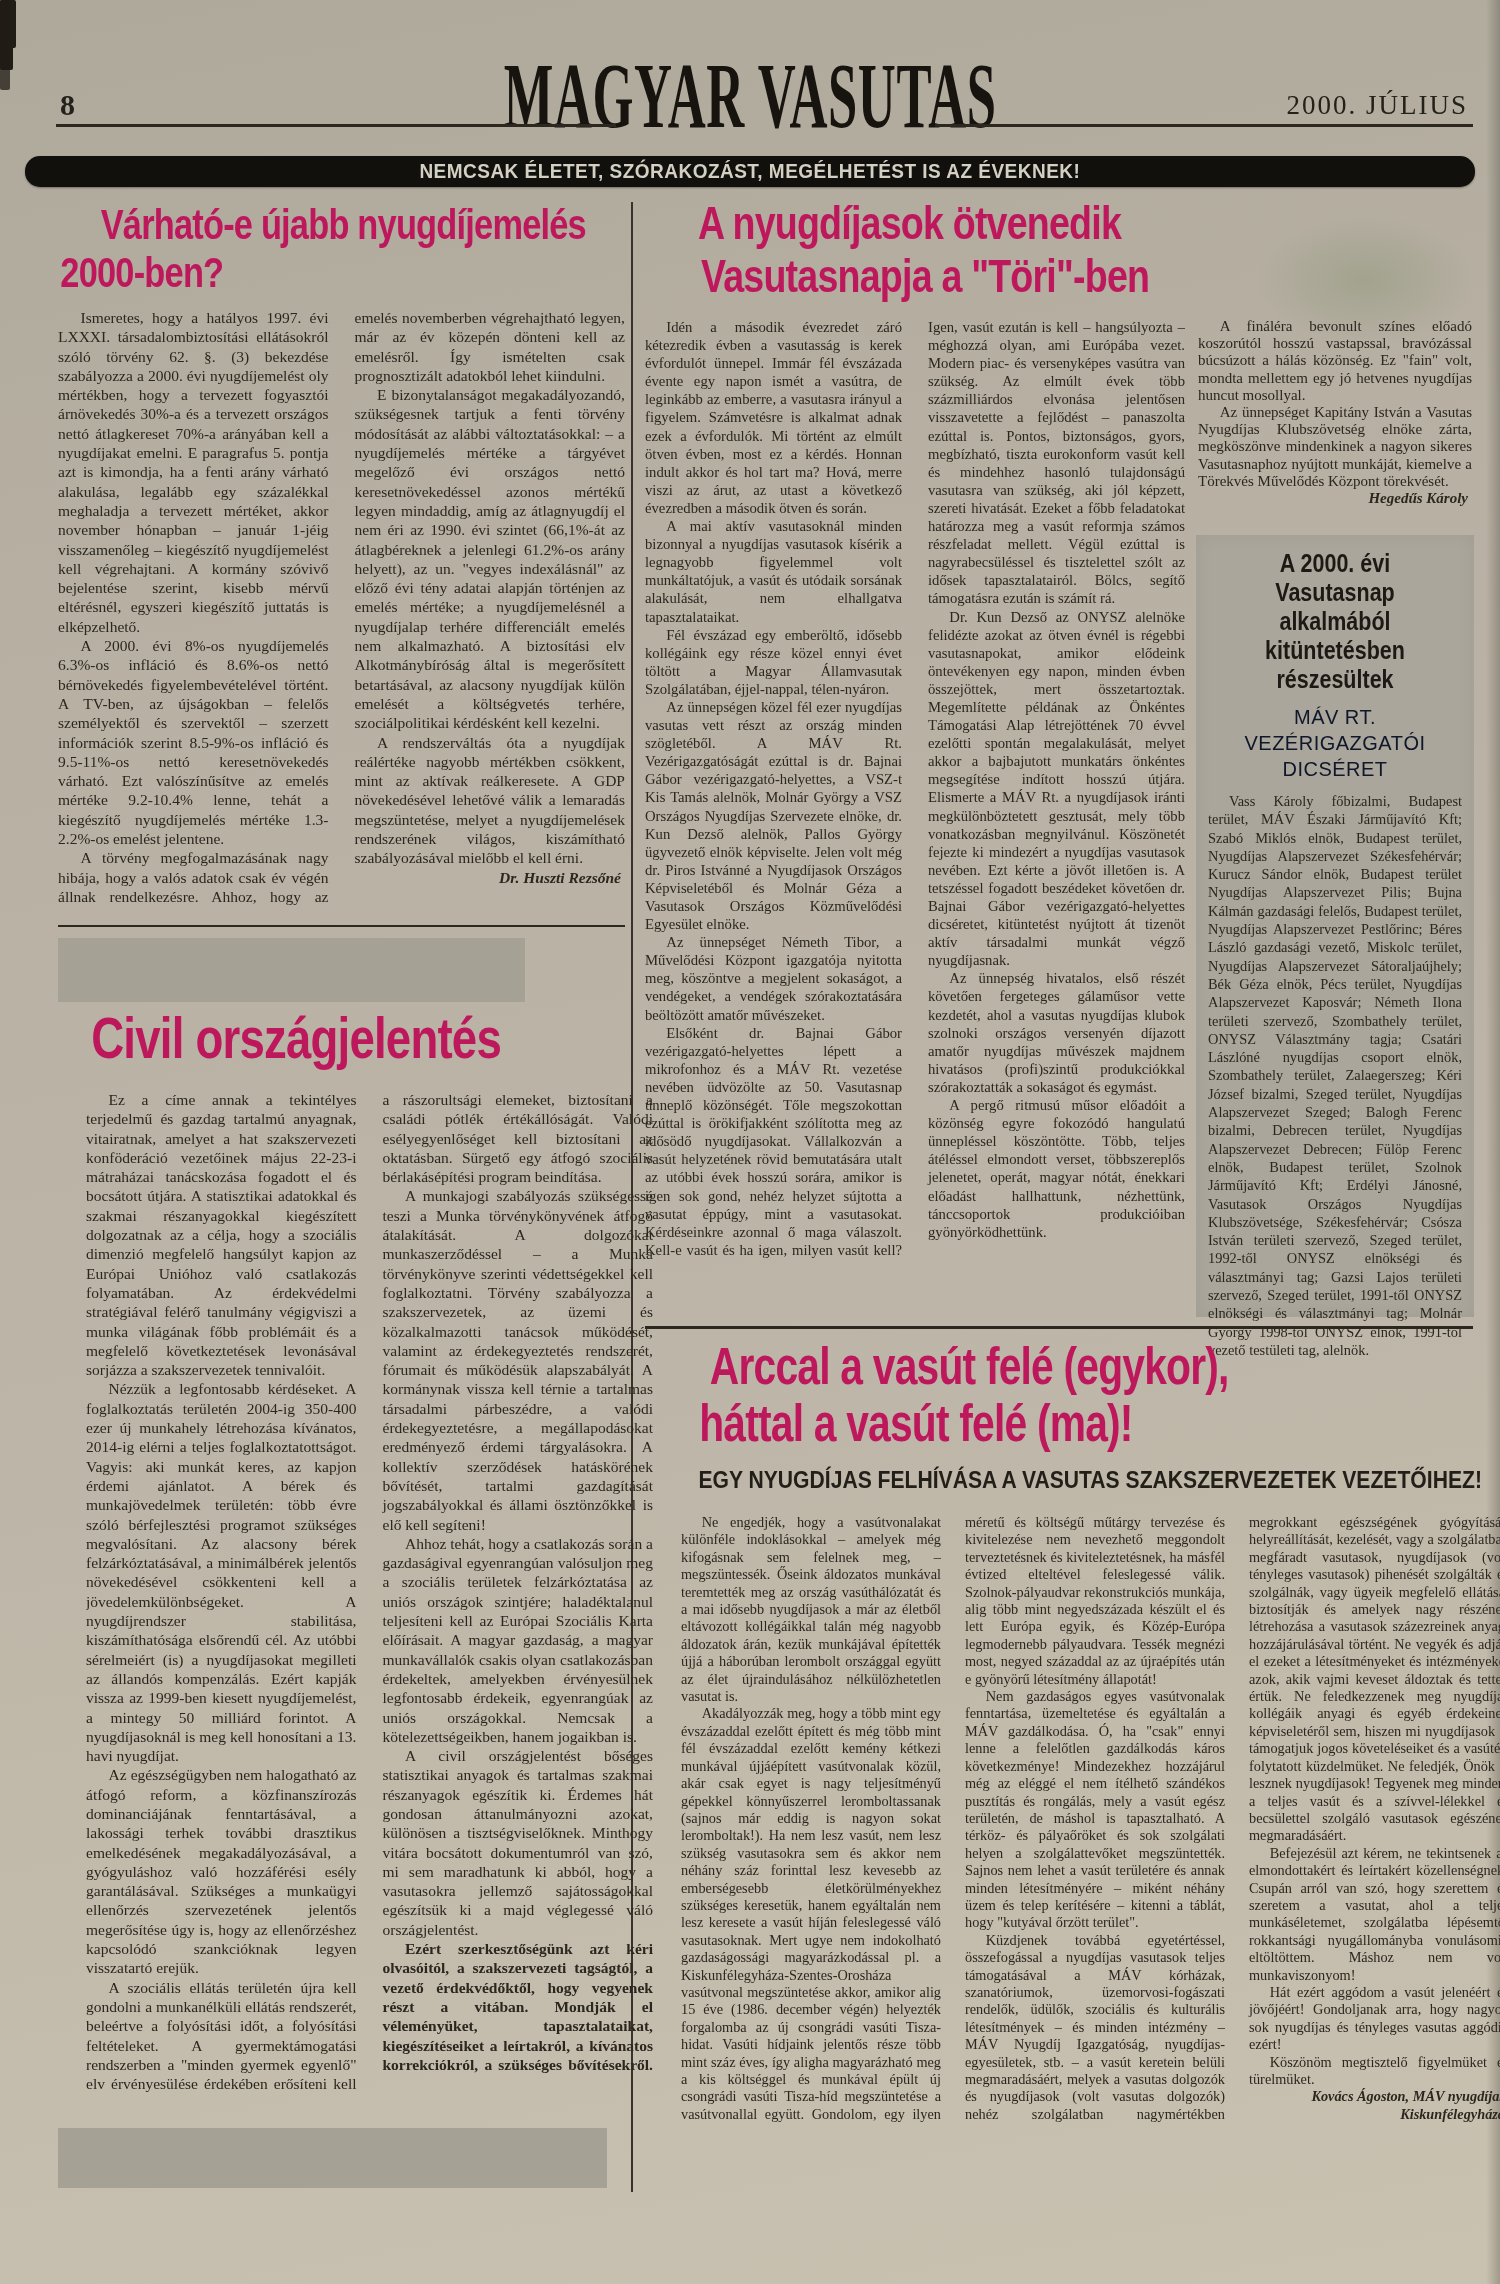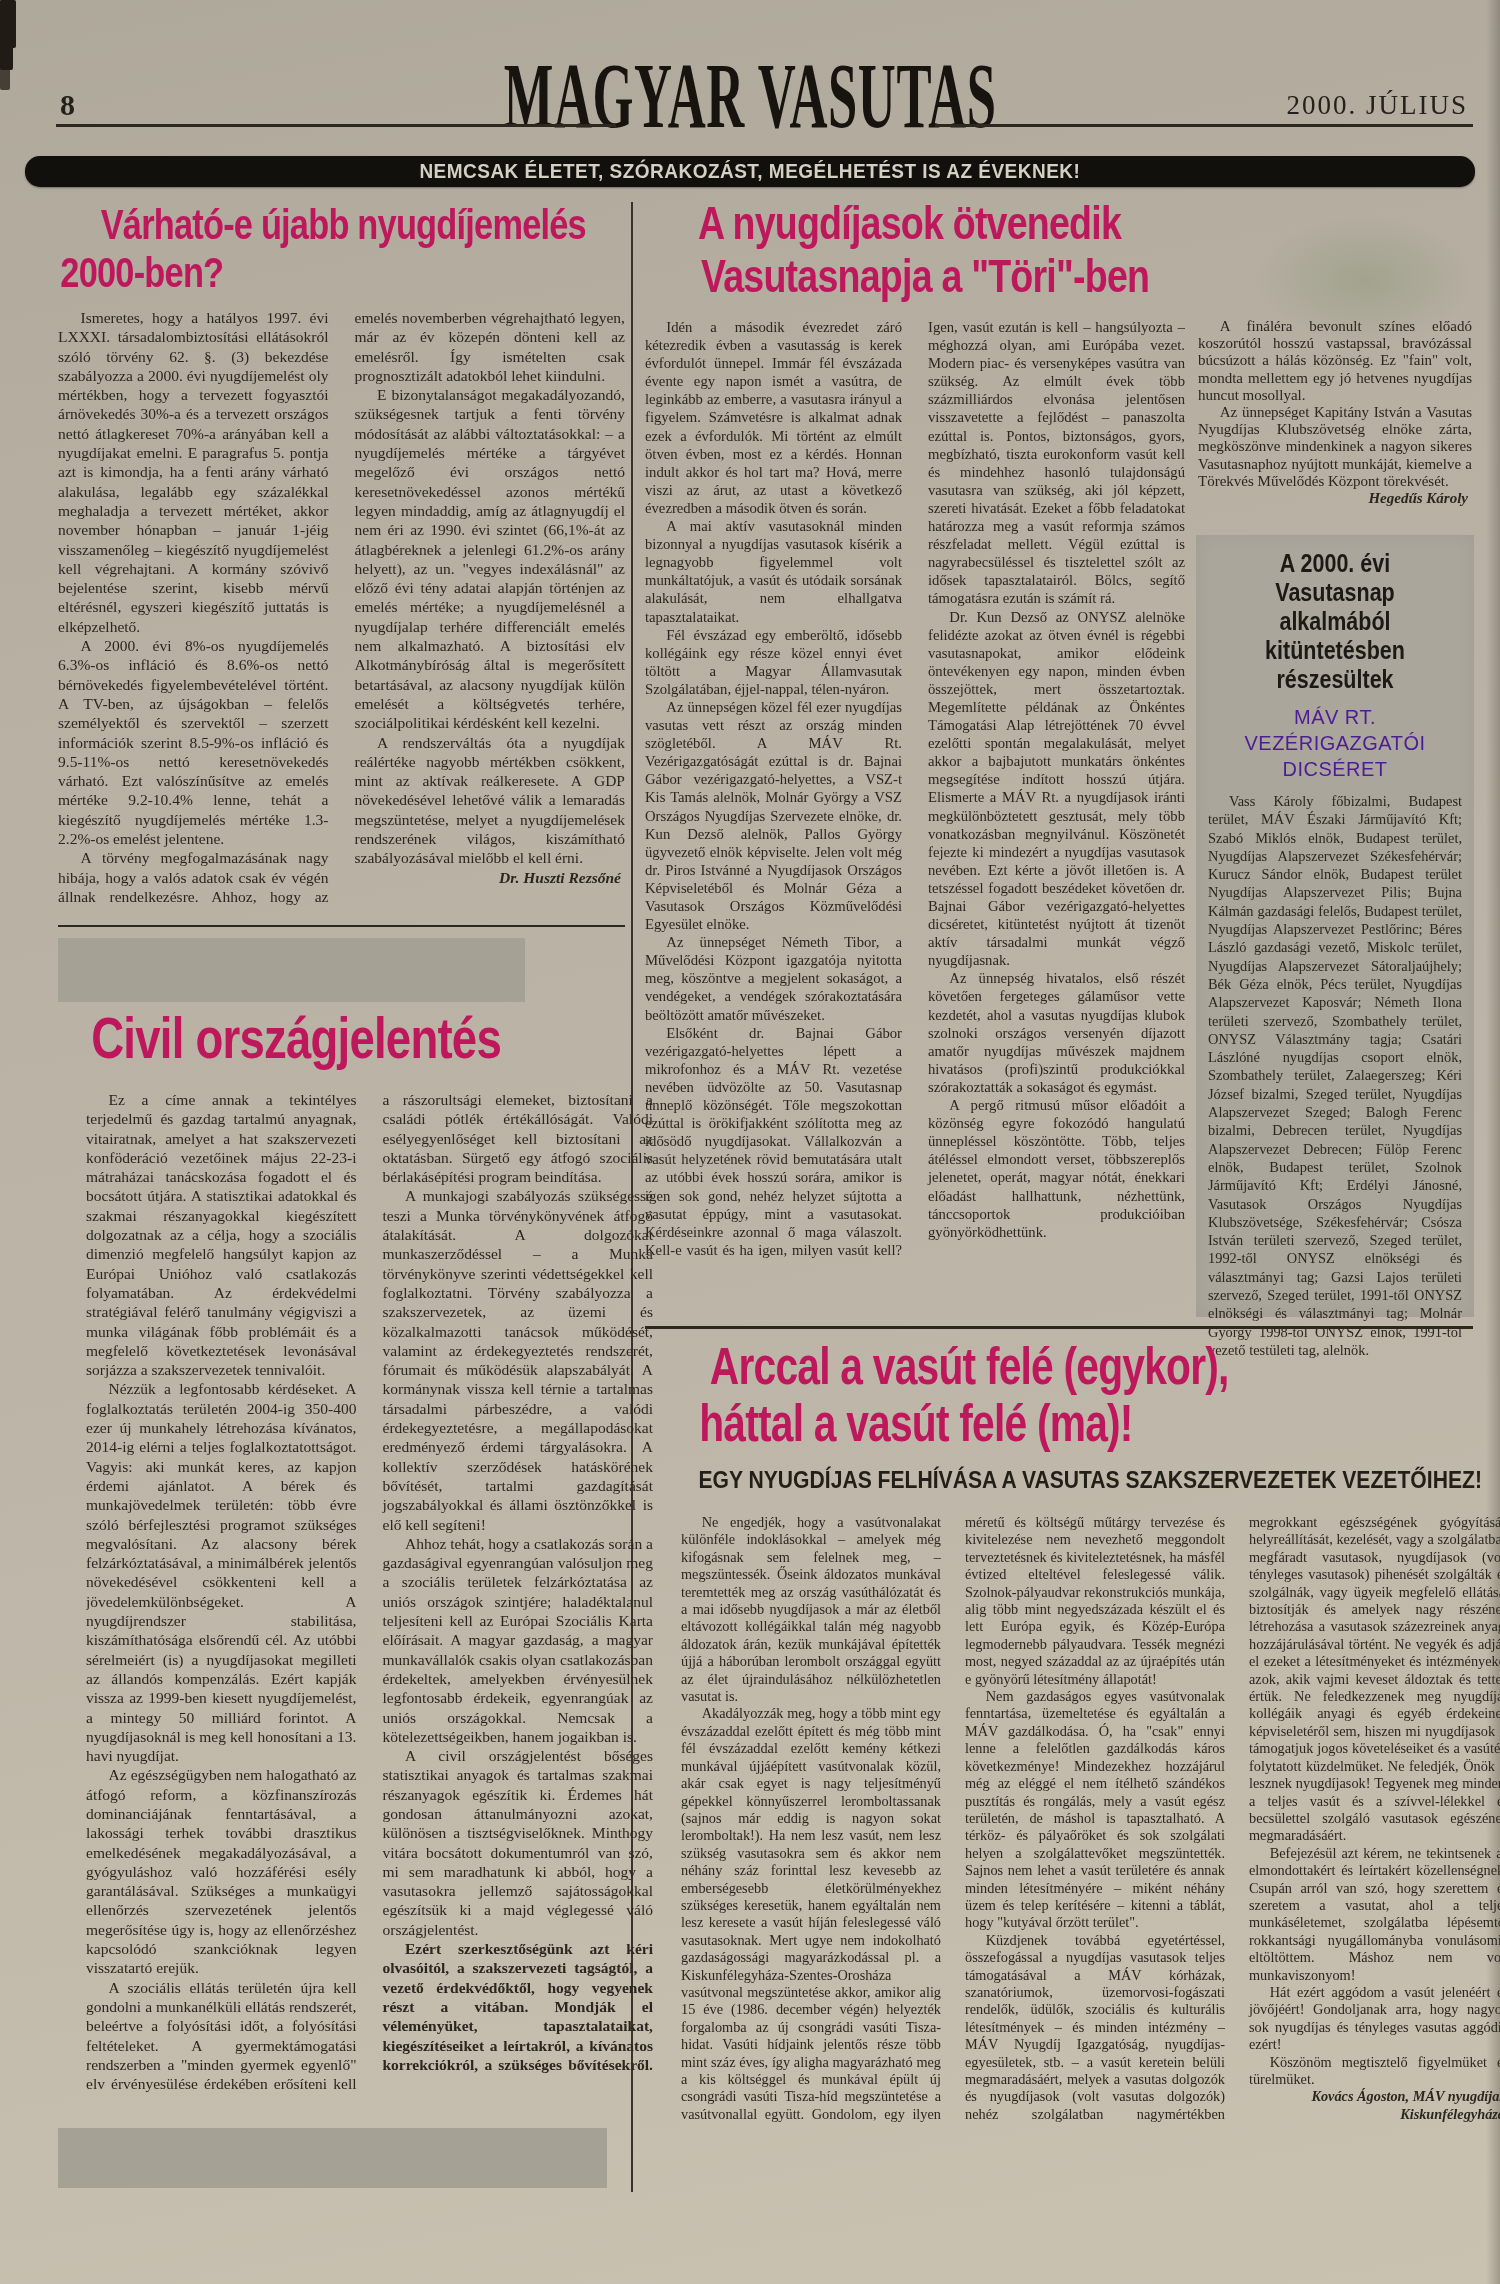--- a/index.html
+++ b/index.html
@@ -54,21 +54,21 @@
   .t-mid{font-size:14.7px;line-height:18.1px;}
   .t-right{font-size:15px;line-height:17.2px;}
   .t-bottom{font-size:14.3px;line-height:17.4px;}
   
   .awards{background:#aba69b;box-shadow:inset 0 0 18px rgba(0,0,0,.06);padding:14px 12px 10px 12px;box-sizing:border-box;}
   .awards-title{text-align:center;color:#1d1914;}
   .awards-title .ln{
     display:inline-block;font-family:"Liberation Sans",sans-serif;font-weight:700;font-size:25px;line-height:29px;
     transform:scaleX(0.86);
   }
-  .awards-sub{text-align:center;font-family:"Liberation Sans",sans-serif;font-size:20px;line-height:26px;color:#4c1d95;margin-top:10px;letter-spacing:.5px;}
+  .awards-sub{text-align:center;font-family:"Liberation Sans",sans-serif;font-size:20px;line-height:26px;color:#0f172a;margin-top:10px;letter-spacing:.5px;}
   .awards-body{margin-top:10px;font-size:14.4px;line-height:18.3px;text-align:justify;overflow:hidden;}
   .vrule{background:#37322a;width:2px;}
   .band{background:#a6a195;}
   .ghost{background:radial-gradient(ellipse at center,rgba(96,122,74,.22),rgba(96,122,74,0) 70%);}
   .mark{background:#201c16;border-radius:2px;}
   .edge-shade{background:linear-gradient(to left,rgba(40,35,25,.25),rgba(40,35,25,0));}
 </style>
 </head>
 <body>
 

